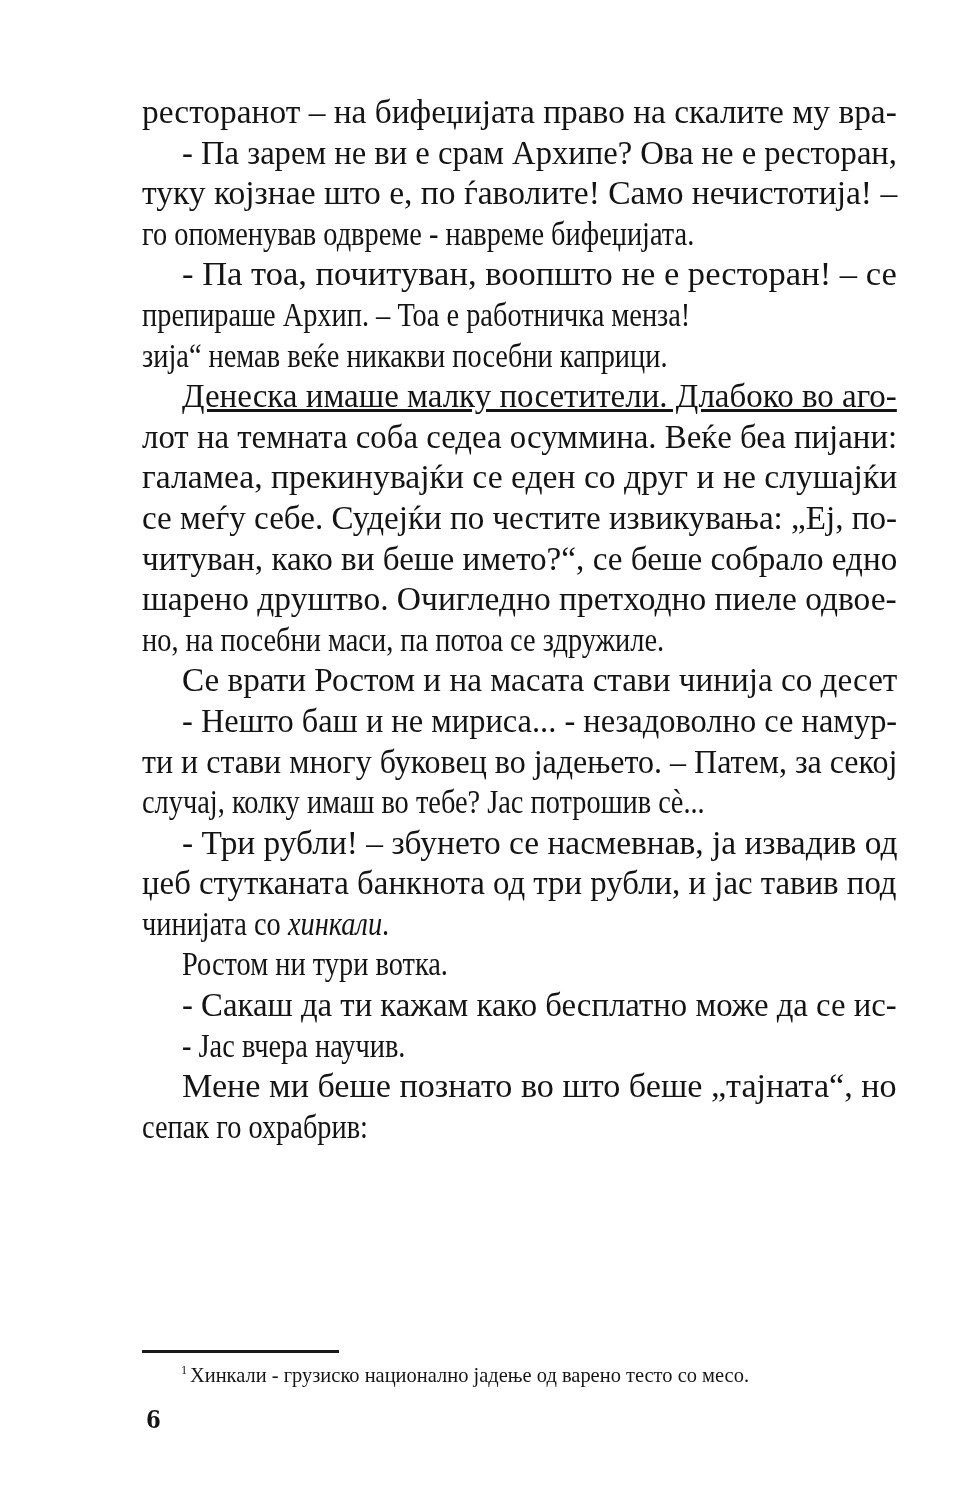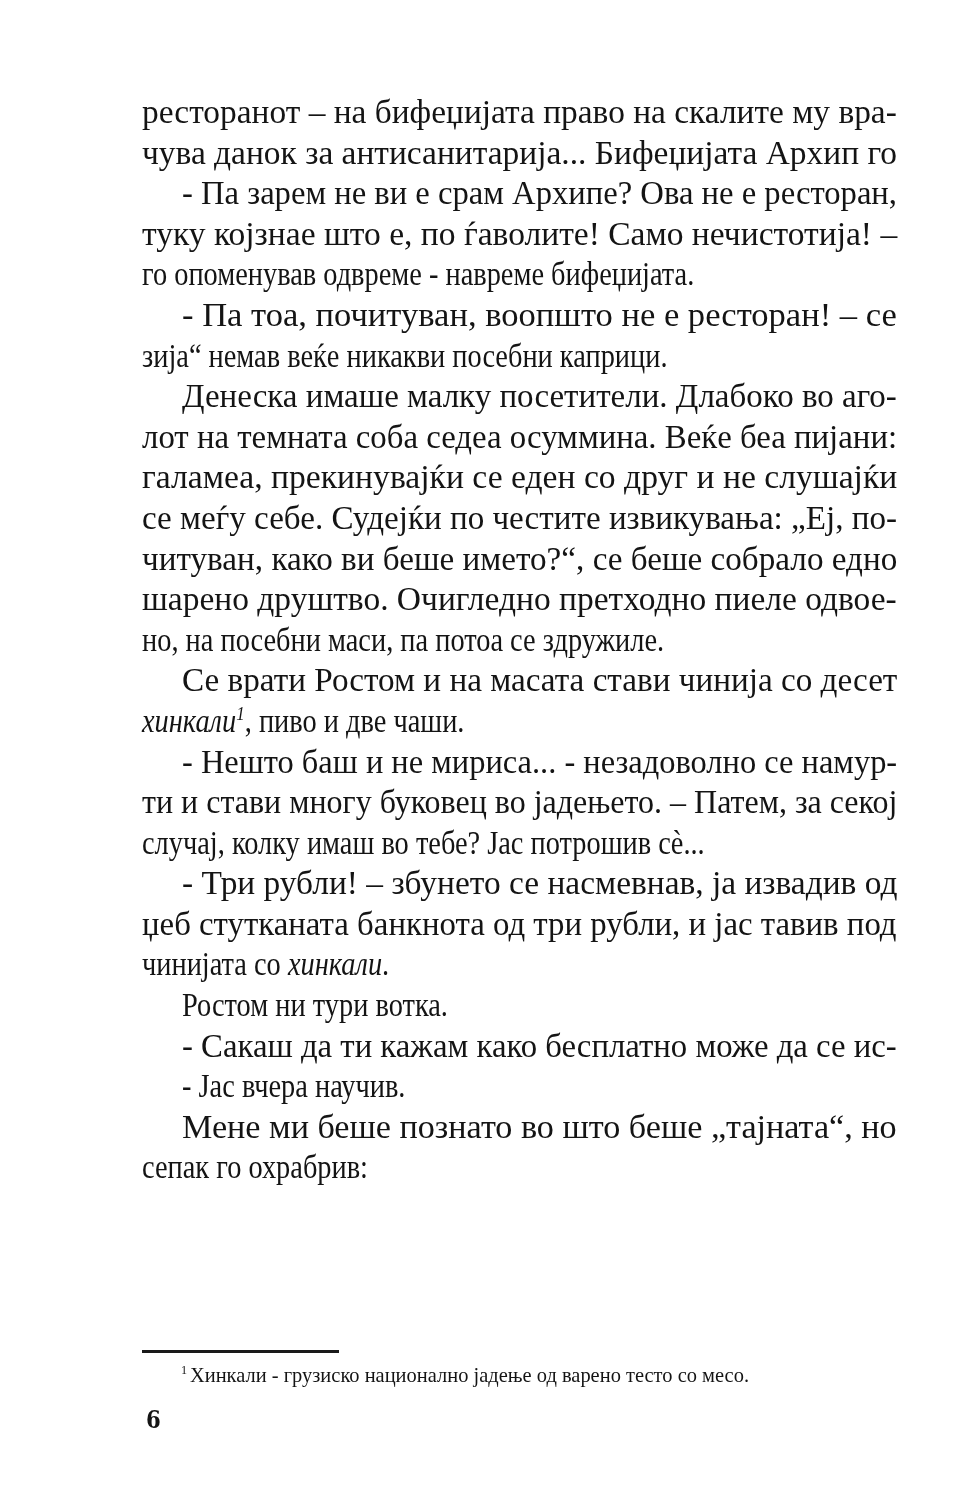--- a/index.html
+++ b/index.html
@@ -95,40 +95,40 @@
     }
   </style>
 </head>
 <body>
 
 <div class="page">
   <div class="text-block">
     <div class="line">
         <span class="inner" style="width: auto; transform: scaleX(1.01206);">ресторанот – на бифеџијата право на скалите му вра-</span>
       </div>
-    <div class="line">
-        <span class="inner" style="width: auto; transform: scaleX(1.01342);">чува данок за антисанитарија... Бифеџијата Архип го</span>
-      </div>
     <div class="line indent">
         <span class="inner" style="width: auto; transform: scaleX(0.988935);">- Па зарем не ви е срам Архипе? Ова не е ресторан,</span>
       </div>
     <div class="line">
         <span class="inner" style="width: auto; transform: scaleX(1.01615);">туку којзнае што е, по ѓаволите! Само нечистотија! –</span>
       </div>
     <div class="line last">
         <span class="inner" style="width: auto; transform: scaleX(0.86);">го опоменував одвреме - навреме бифеџијата.</span>
       </div>
     <div class="line indent">
         <span class="inner" style="width: auto; transform: scaleX(1.04685);"> - Па тоа, почитуван, воопшто не е ресторан! – се</span>
       </div>
     <div class="line last">
+        <span class="inner" style="width: auto; transform: scaleX(0.86);">препираше Архип. – Тоа е работничка менза!</span>
+      </div>
+    <div class="line last">
         <span class="inner" style="width: auto; transform: scaleX(0.86);">зија“ немав веќе никакви посебни каприци.</span>
       </div>
     <div class="line indent">
-        <span class="inner" style="width: auto; transform: scaleX(1);">Денеска имаше малку посетители. Длабоко во аго-</span>
+        <span class="inner" style="width: auto; transform: scaleX(1); text-decoration: underline;">Денеска имаше малку посетители. Длабоко во аго-</span>
       </div>
     <div class="line">
         <span class="inner" style="width: auto; transform: scaleX(0.99473);">лот на темната соба седеа осуммина. Веќе беа пијани:</span>
       </div>
     <div class="line">
         <span class="inner" style="width: auto; transform: scaleX(1.01889);">галамеа, прекинувајќи се еден со друг и не слушајќи</span>
       </div>
     <div class="line">
         <span class="inner" style="width: auto; transform: scaleX(1.00266);">се меѓу себе. Судејќи по честите извикувања: „Еј, по-</span>
       </div>
@@ -137,23 +137,20 @@
       </div>
     <div class="line">
         <span class="inner" style="width: auto; transform: scaleX(1.01478);">шарено друштво. Очигледно претходно пиеле одвое-</span>
       </div>
     <div class="line last">
         <span class="inner" style="width: auto; transform: scaleX(0.86);">но, на посебни маси, па потоа се здружиле.</span>
       </div>
     <div class="line indent">
         <span class="inner" style="width: auto; transform: scaleX(1.00563);">Се врати Ростом и на масата стави чинија со десет</span>
       </div>
-    <div class="line last">
-      <span class="inner" style="width: auto; transform: scaleX(0.86);"><span class="it">хинкали</span><sup class="fn">1</sup><span>, пиво и две чаши.</span></span>
-    </div>
     <div class="line indent">
         <span class="inner" style="width: auto; transform: scaleX(0.983494);">- Нешто баш и не мириса... - незадоволно се намур-</span>
       </div>
     <div class="line">
         <span class="inner" style="width: auto; transform: scaleX(0.969191);">ти и стави многу буковец во јадењето. – Патем, за секој</span>
       </div>
     <div class="line last">
         <span class="inner" style="width: auto; transform: scaleX(0.86);">случај, колку имаш во тебе? Јас потрошив сѐ...</span>
       </div>
     <div class="line indent">

